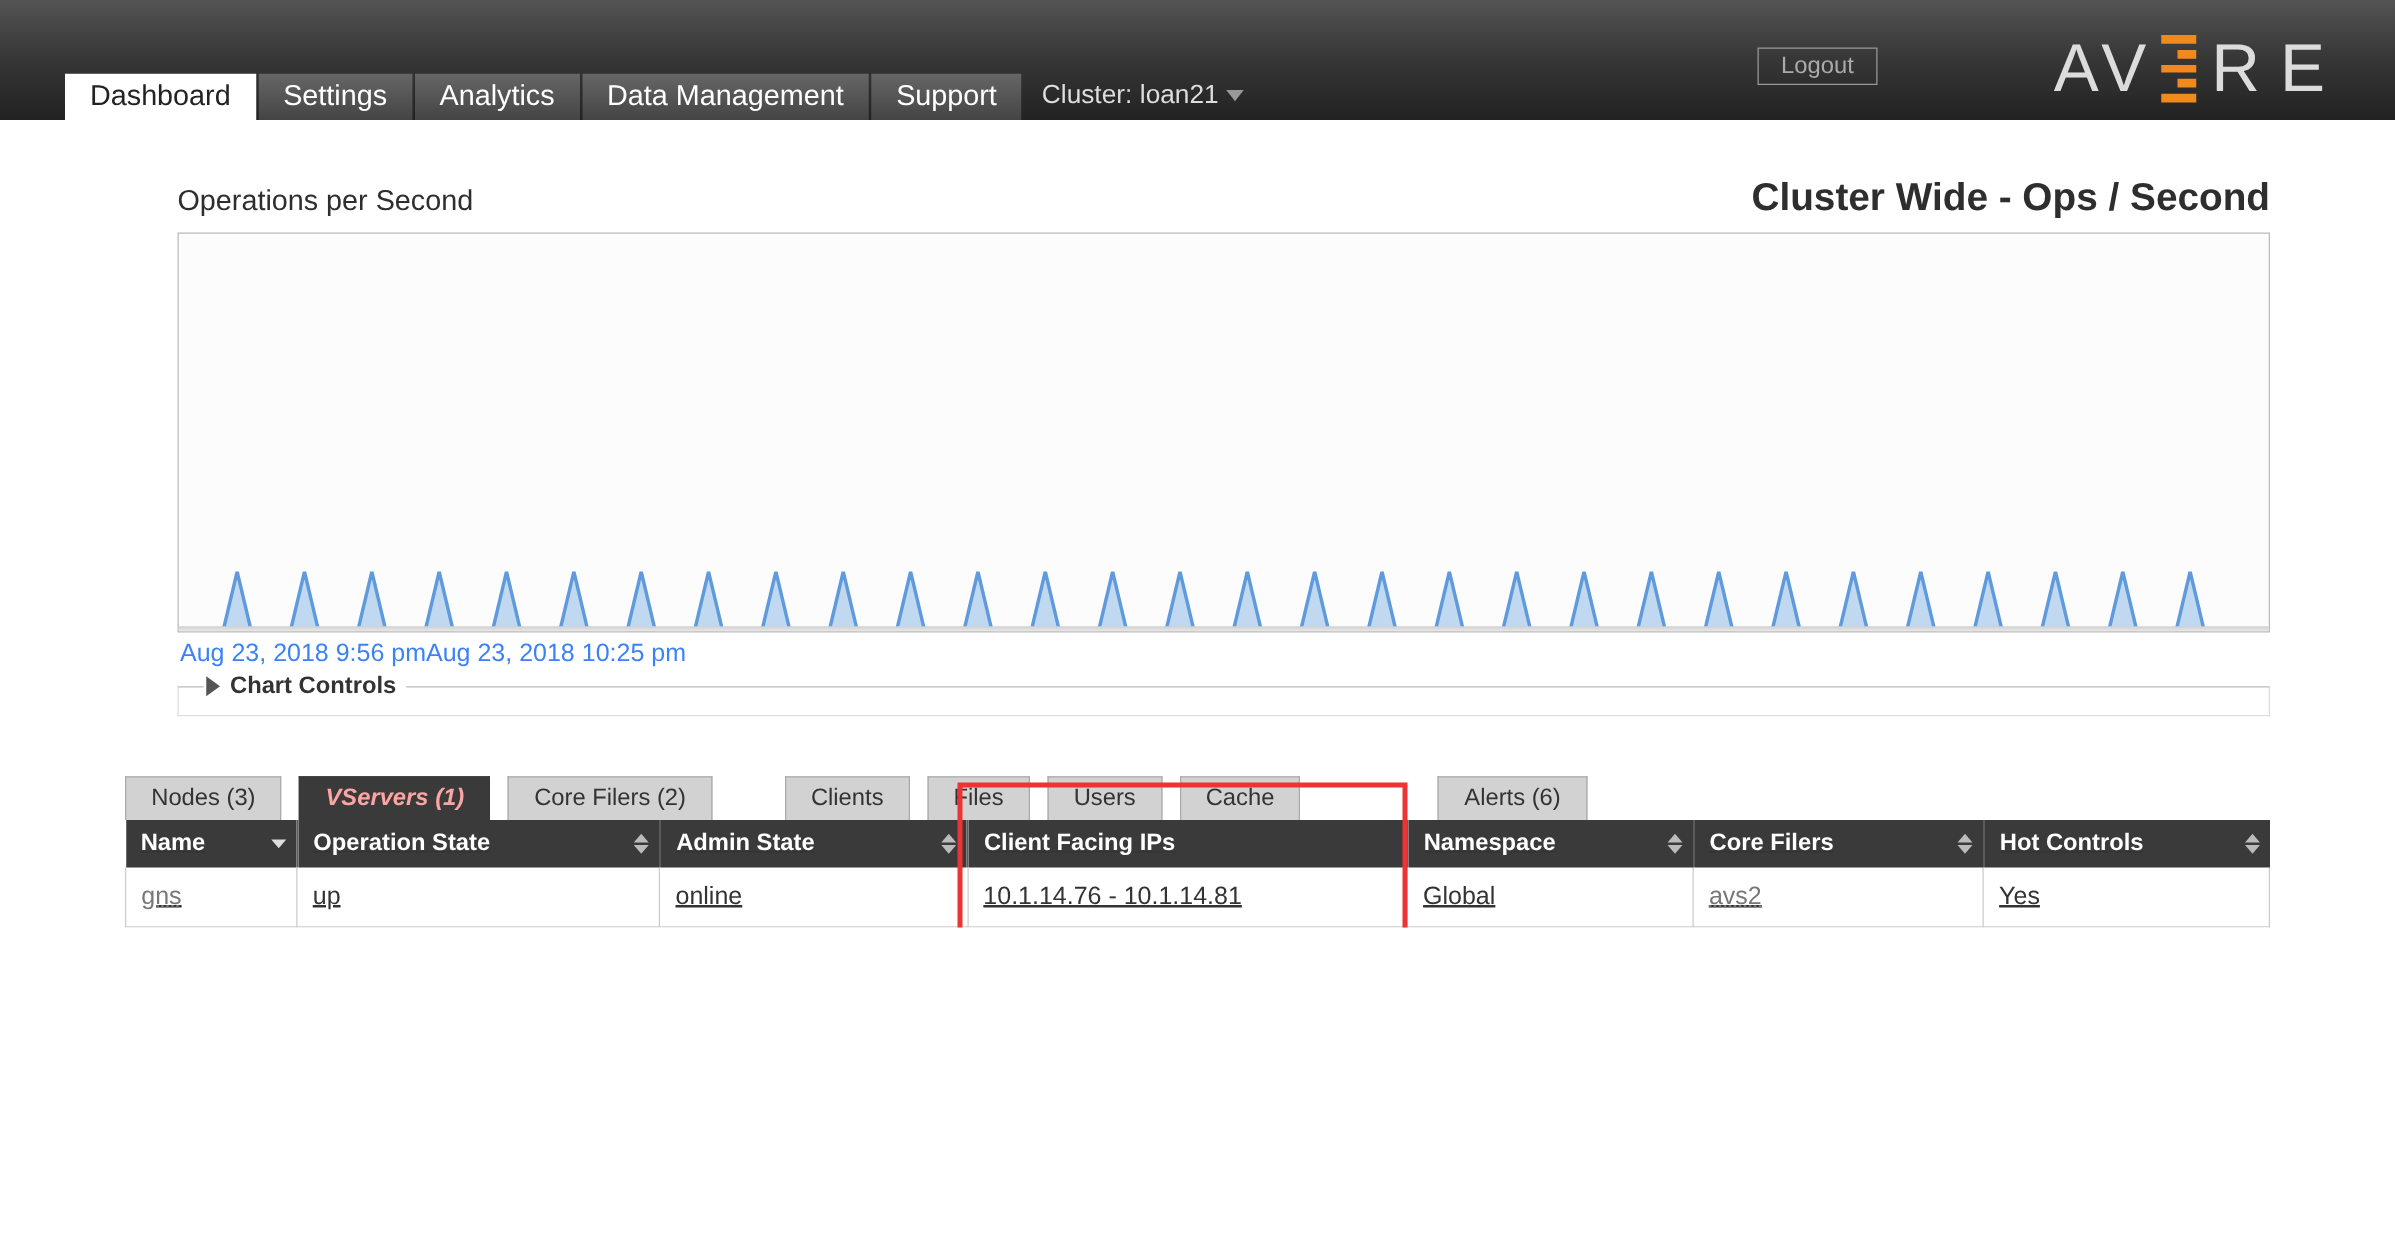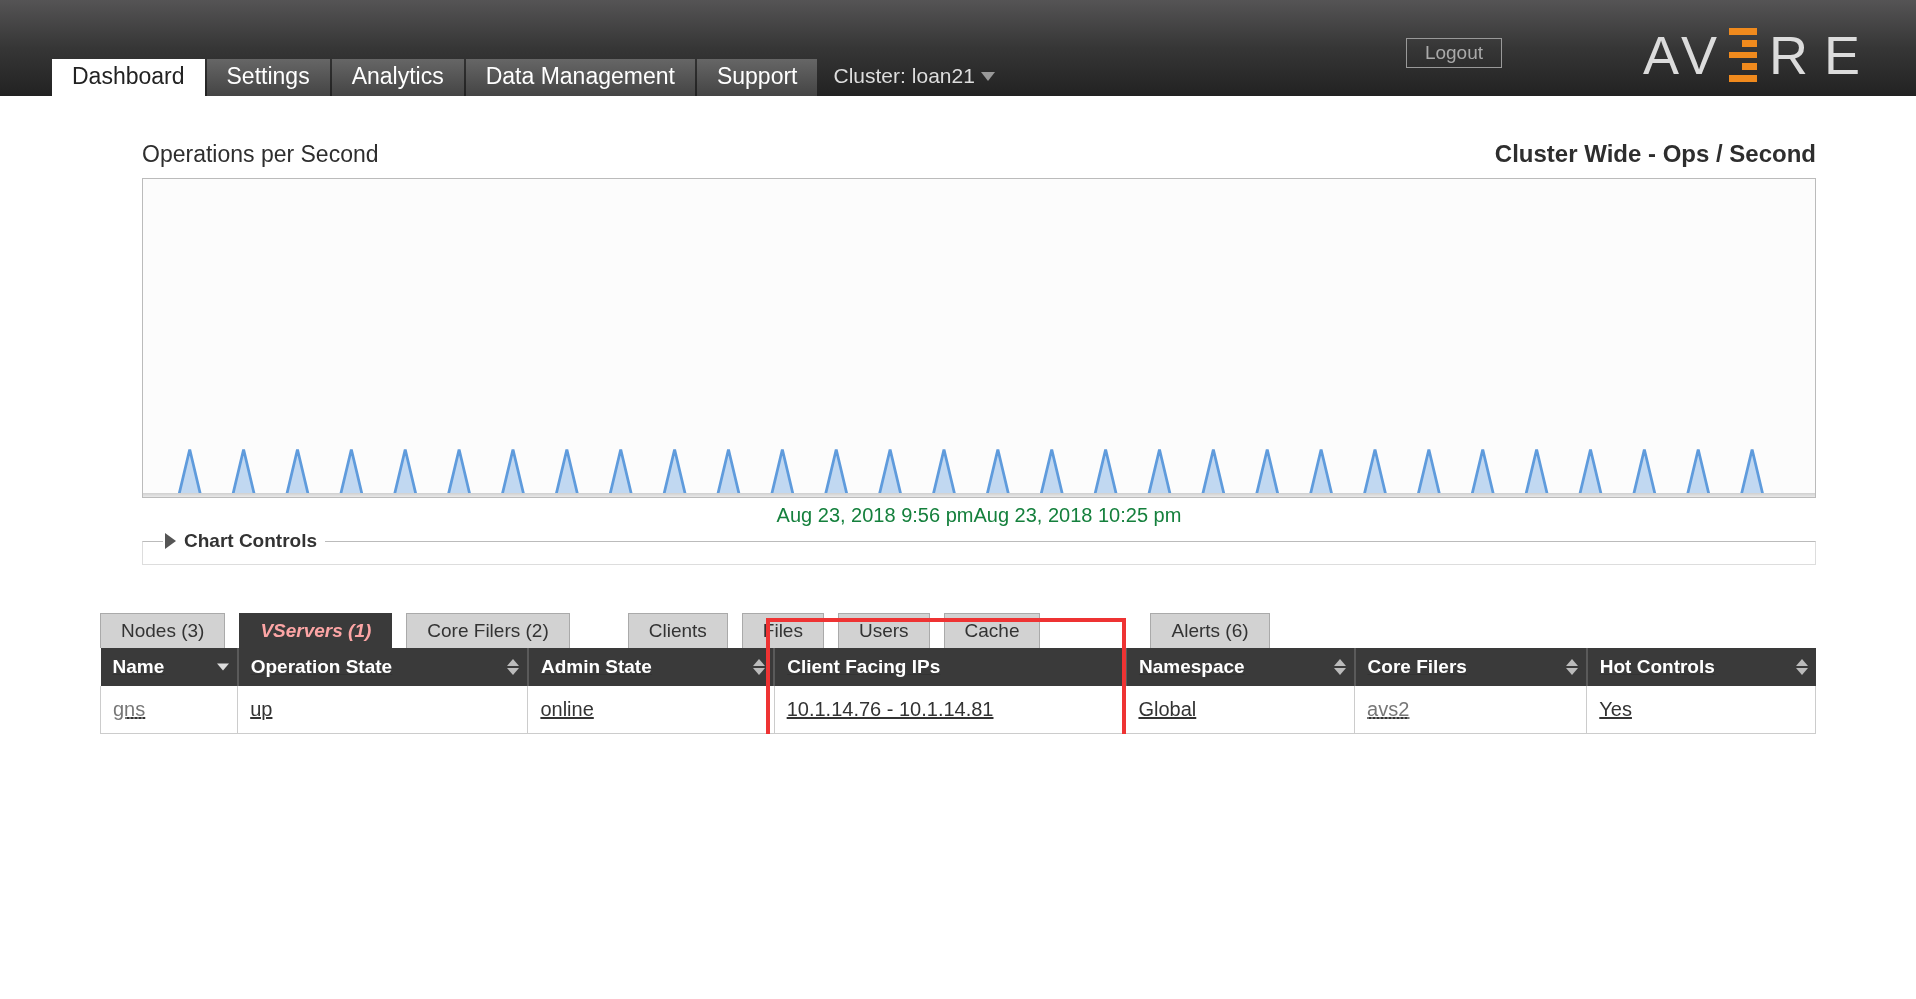--- a/index.html
+++ b/index.html
@@ -24,28 +24,28 @@
   .brand-letter { font-family: Arial, sans-serif; font-weight:400; font-size:54px; color:#dcdcdc; letter-spacing:0; line-height:1;}
   .brand-e { position:relative; width:28px; height:54px; margin:0 10px; display:flex; flex-direction:column; justify-content:center; gap:5px;}
   .brand-e .bar { height:7px; background:#f08a1d; }
   .brand-e .bar.short { width:55%; margin-left:auto; }
   .brand-e .bar.full { width:100%; }
 
   
   .page { padding:44px 100px 0 100px; position:relative; }
   .chart-titles { display:flex; justify-content:space-between; align-items:baseline; margin-bottom:10px; padding-left:42px; }
   .chart-title-left { font-size:23px; color:#2e2e2e; }
-  .chart-title-right { font-size:24px; font-weight:700; color:#2e2e2e; }
+  .chart-title-right { font-size:31px; font-weight:700; color:#2e2e2e; }
 
   .chart-box { margin-left:42px; border:1px solid #bbb; background:#fcfcfc; height:320px; position:relative; overflow:hidden;}
   .chart-area { position:absolute; inset:0; }
   .chart-area svg { width:100%; height:100%; }
   .base-line { position:absolute; left:0; right:0; bottom:0; height:4px; background:linear-gradient(#d0d0d0,#e8e8e8);}
 
-  .x-times { margin-left:42px; display:flex; justify-content:center; font-size:20px; color:#15803d; padding:6px 2px 0; }
+  .x-times { margin-left:42px; display:flex; justify-content:flex-start; font-size:20px; color:#3b82f6; padding:6px 2px 0; }
 
   .chart-controls { margin-left:42px; margin-top:14px; border:1px solid #ddd; border-top:1px solid #bbb; position:relative; padding:0;}
   .chart-controls .label {
     position:absolute; top:-12px; left:20px; background:#fff; padding:0 8px 0 2px;
     display:flex; align-items:center; gap:8px; font-size:19px; font-weight:700; color:#333;text-align:center;
   }
   .tri-right {
     width:0;height:0;border-top:8px solid transparent;border-bottom:8px solid transparent;border-left:11px solid #555;
   }
   .chart-controls .spacer { height:22px; }

